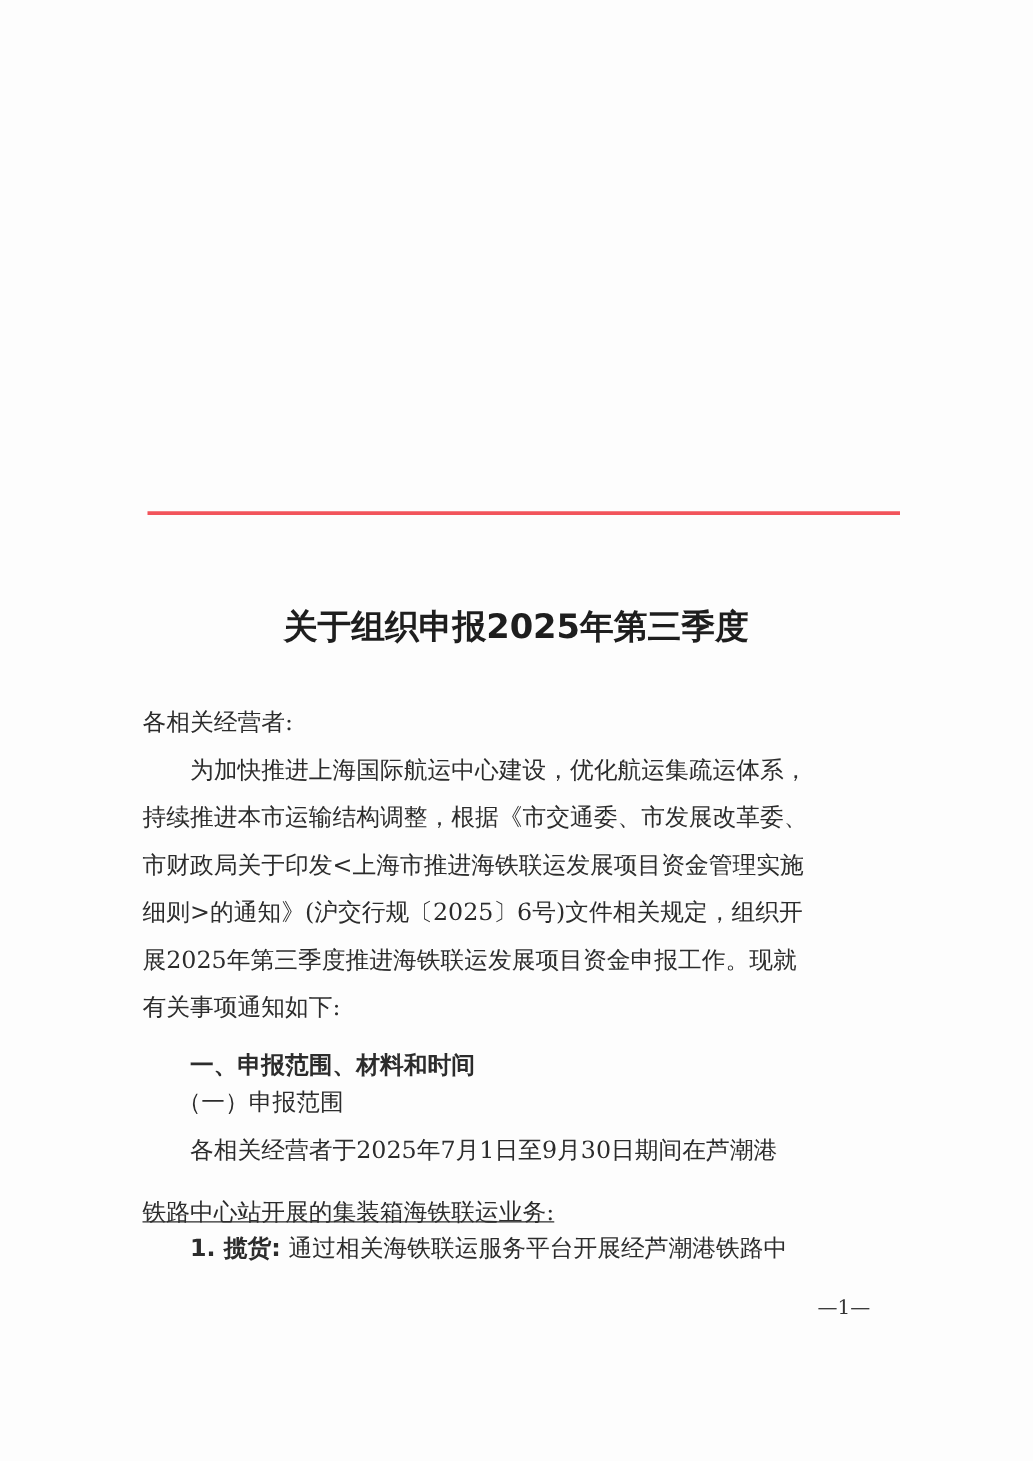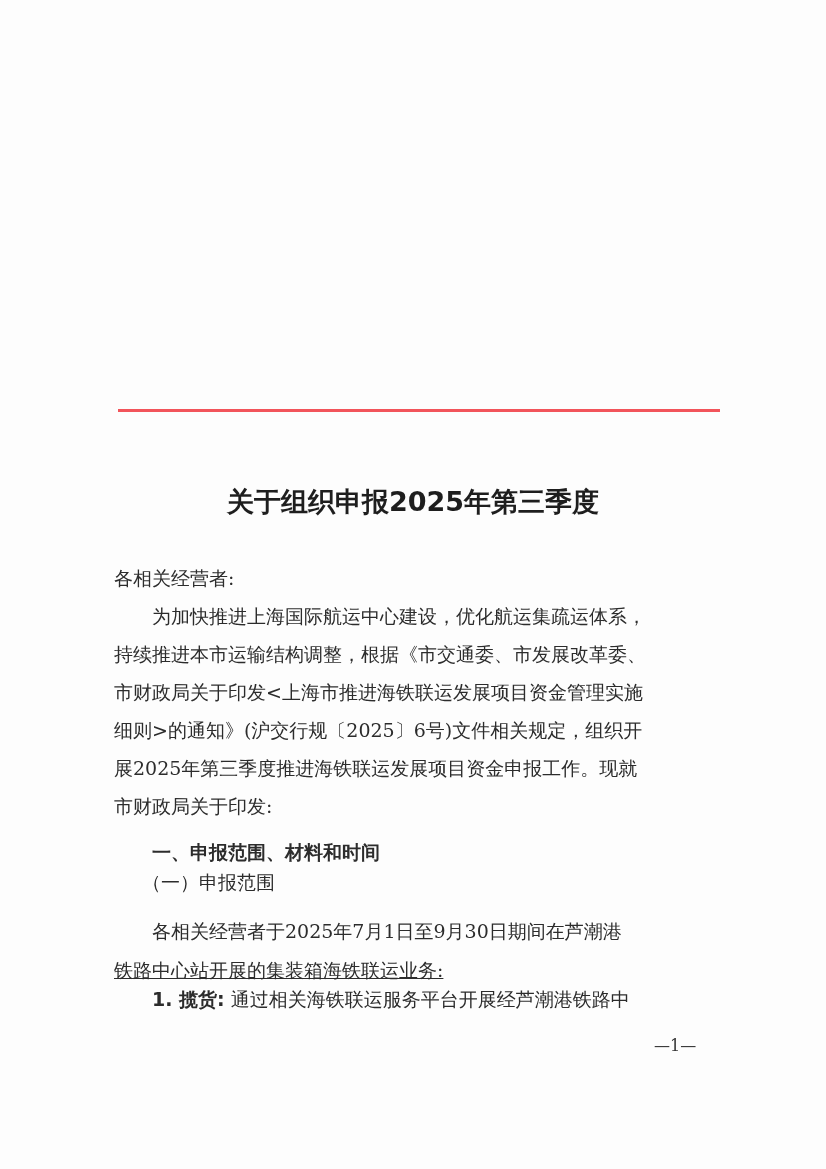--- a/index.html
+++ b/index.html
@@ -107,26 +107,26 @@
   </div>
 
   <div class="body-text" style="top:560px;">
     <div class="line" style="top:0px;">各相关经营者:</div>
 
     <div class="line" style="top:38px; left:38px;">为加快推进上海国际航运中心建设，优化航运集疏运体系，</div>
     <div class="line" style="top:76px;">持续推进本市运输结构调整，根据《市交通委、市发展改革委、</div>
     <div class="line" style="top:114px;">市财政局关于印发&lt;上海市推进海铁联运发展项目资金管理实施</div>
     <div class="line" style="top:152px;">细则&gt;的通知》(沪交行规〔2025〕6号)文件相关规定，组织开</div>
     <div class="line" style="top:190px;">展2025年第三季度推进海铁联运发展项目资金申报工作。现就</div>
-    <div class="line" style="top:228px;">市财政局关于印发:</div>
+    <div class="line" style="top:228px;">有关事项通知如下:</div>
 
     <div class="line bold" style="top:274px; left:38px;">一、申报范围、材料和时间</div>
     <div class="line" style="top:304px; left:28px;">（一）申报范围</div>
 
-    <div class="line" style="top:342px; left:38px;margin-top:11px;">各相关经营者于2025年7月1日至9月30日期间在芦潮港</div>
+    <div class="line" style="top:342px; left:38px;">各相关经营者于2025年7月1日至9月30日期间在芦潮港</div>
     <div class="line" style="top:392px;text-decoration:underline;">铁路中心站开展的集装箱海铁联运业务:</div>
 
     <div class="line" style="top:421px; left:38px;">
       <span class="bold">1. 揽货:</span>
       <span>通过相关海铁联运服务平台开展经芦潮港铁路中</span>
     </div>
   </div>
 
   <div class="page-number">—1—</div>
 

